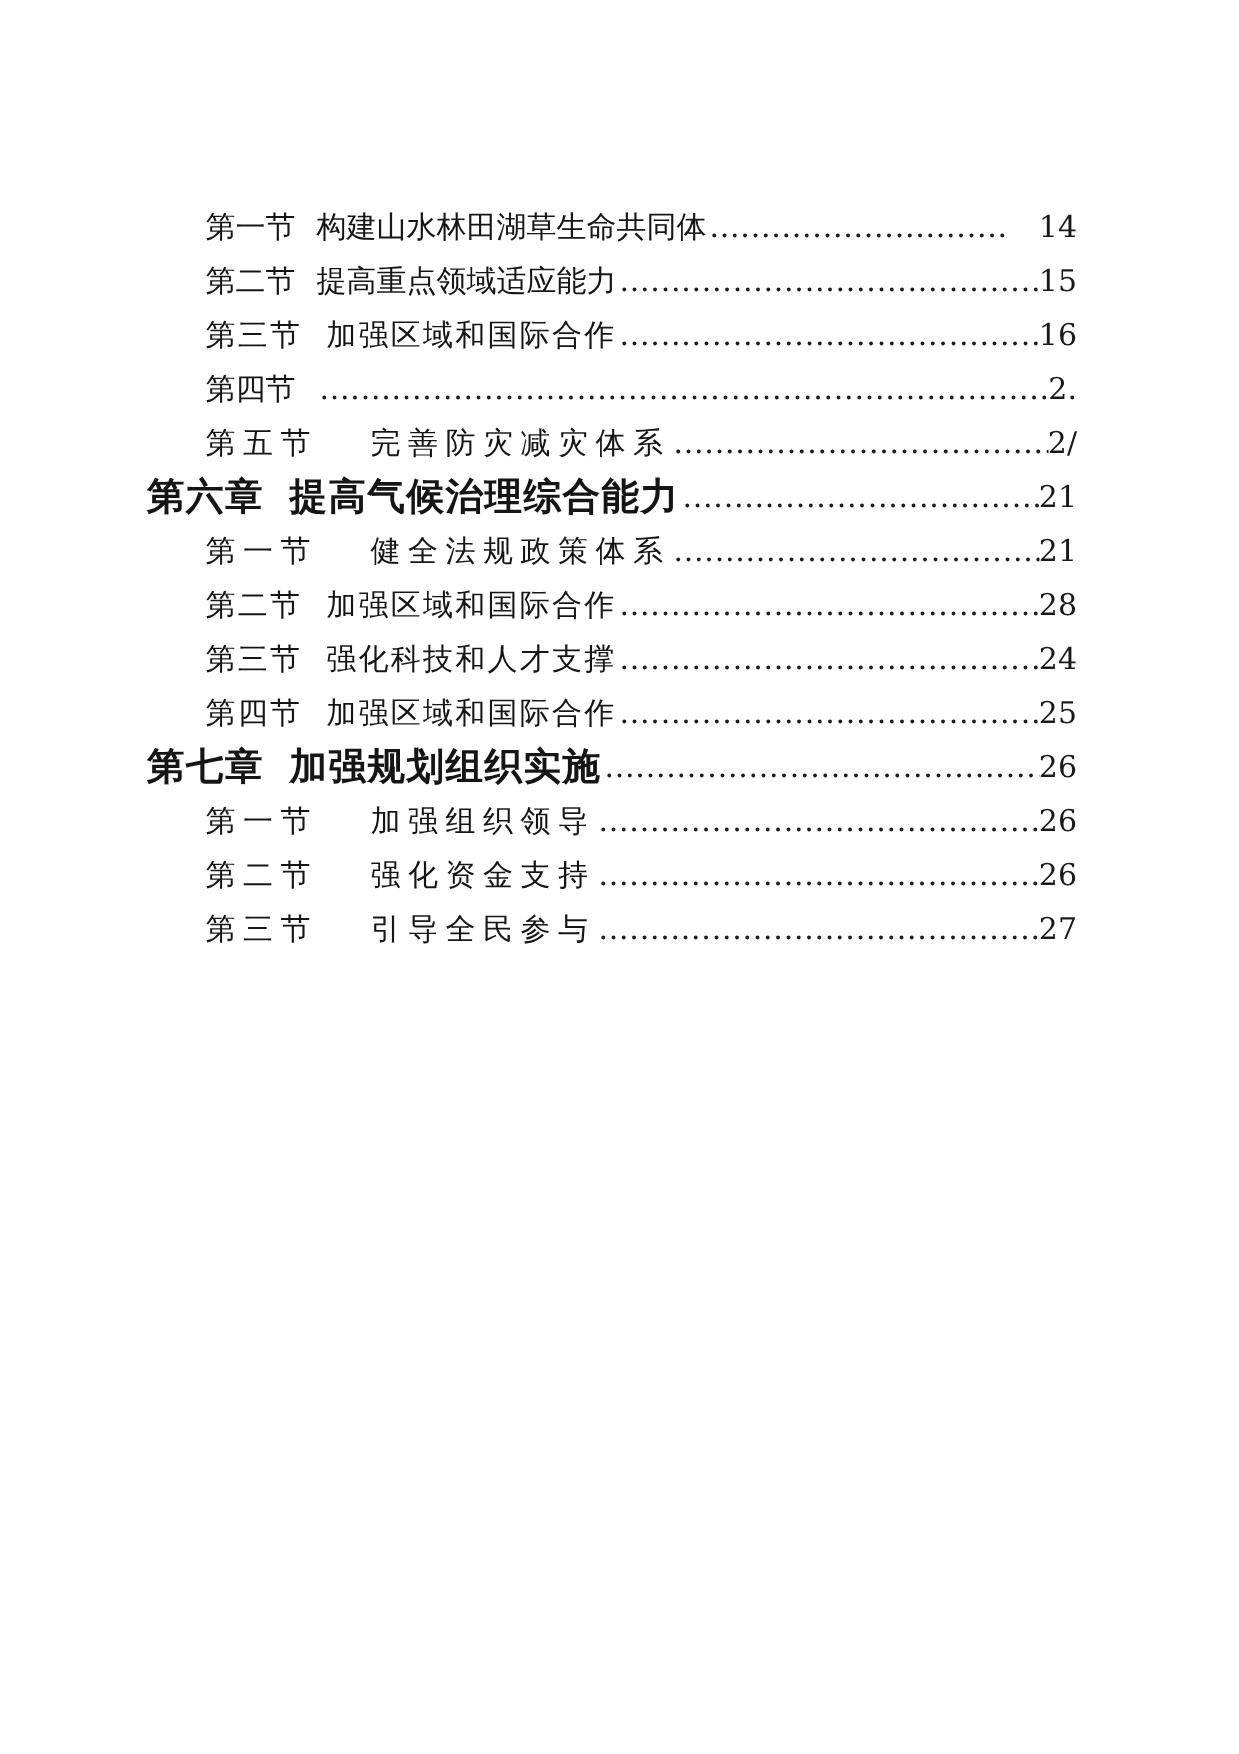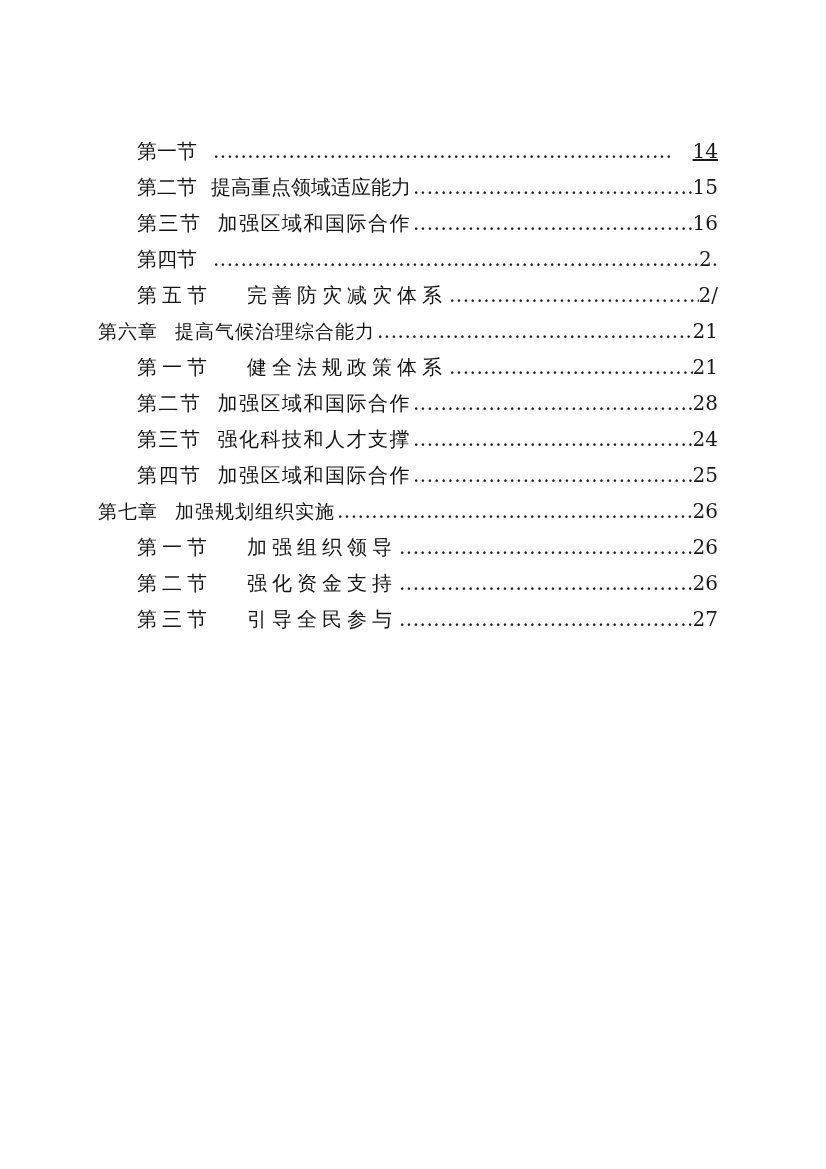--- a/index.html
+++ b/index.html
@@ -29,22 +29,22 @@
     line-height: 36px;
     white-space: nowrap;
     font-size: 20px;
   }
   .row.section {
     padding-left: 39px;
   }
   .row.chapter .label,
   .row.chapter .title {
     font-family: "DejaVu Sans", "Liberation Sans", sans-serif;
-    font-weight: 400;
-    font-size: 19px;
+    font-weight: 700;
+    font-size: 25px;
     letter-spacing: 1px;
   }
   .row.chapter .label { margin-right: 17px; }
   .row .label { margin-right: 14px; }
   
   .row.sp1 .label, .row.sp1 .title { letter-spacing: 1.5px; }
   .row.sp2 .label, .row.sp2 .title { letter-spacing: 5px; }
   .row.sp1 .label { margin-right: 16px; }
   .row.sp2 .label { margin-right: 35px; }
   .dots {
@@ -52,29 +52,30 @@
     overflow: hidden;
     padding-left: 2px;
     font-size: 20px;
     letter-spacing: 0.5px;
     color: #1a1a1a;
   }
   .pagenum {
     font-size: 20px;
     color: #1a1a1a;
   }
-  .row.gap-page .pagenum { margin-left: 22px; text-decoration: underline; }
+  .row.gap-page .pagenum { margin-left: 22px; }
 </style>
 </head>
 <body>
 
 <div class="page">
   <div class="toc" id="toc-list">
       <div class="row section sp0 gap-page">
     <span class="label">第一节</span>
+    <span class="title">构建山水林田湖草生命共同体</span>
     <span class="dots">....................................................................................................................................................................................</span>
     <span class="pagenum">14</span>
   </div>
       <div class="row section sp0">
     <span class="label">第二节</span>
     <span class="title">提高重点领域适应能力</span>
     <span class="dots">....................................................................................................................................................................................</span>
     <span class="pagenum">15</span>
   </div>
       <div class="row section sp1">

